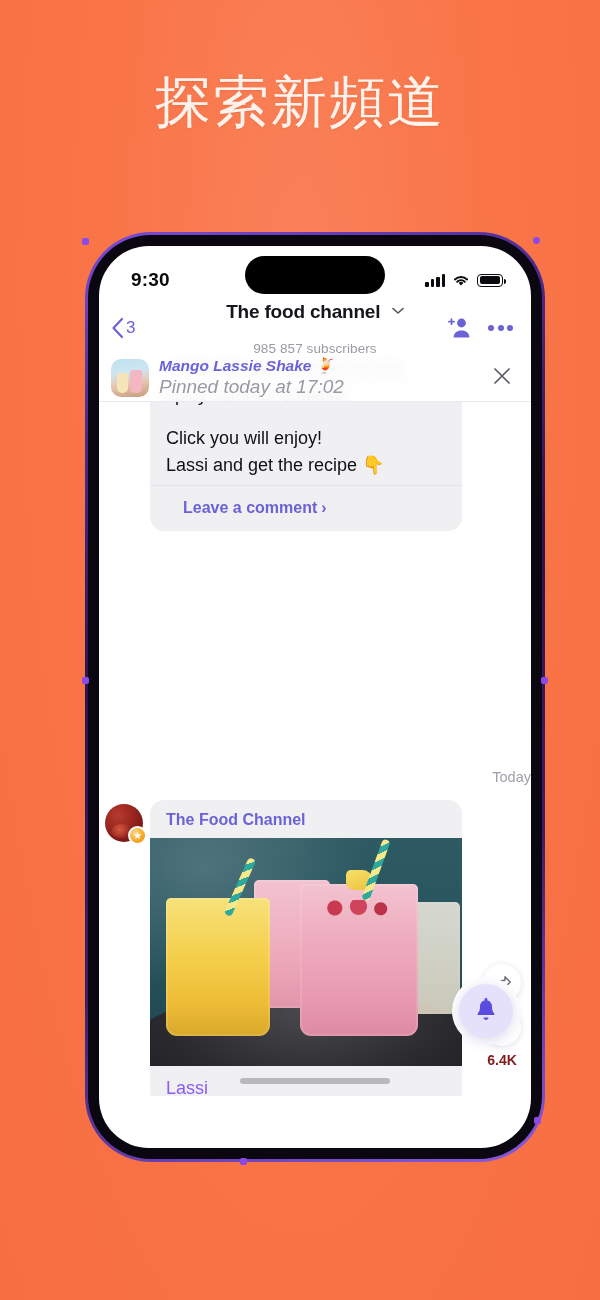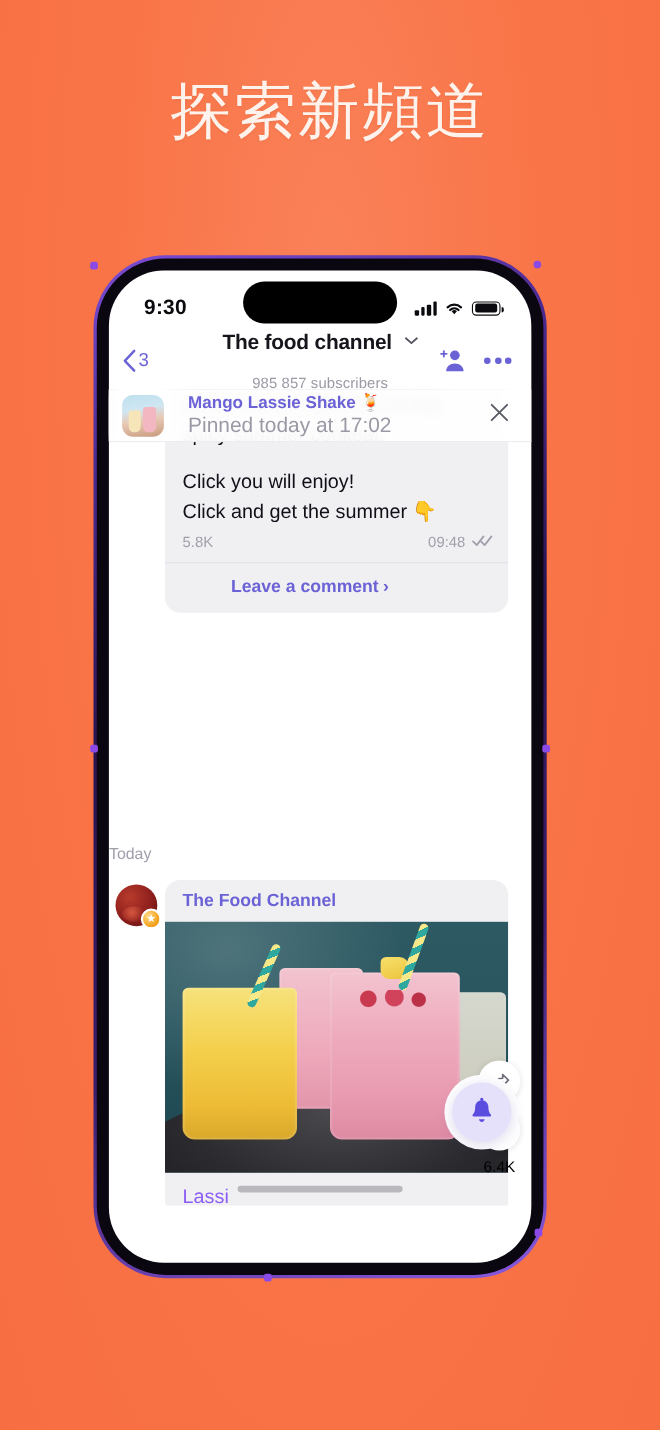--- a/index.html
+++ b/index.html
@@ -24,21 +24,21 @@
     color: #fdf3ec;
     font-weight: 400;
     font-family: "DejaVu Sans", "Liberation Sans", sans-serif;
     text-shadow: 0 1px 2px rgba(150,50,10,.12);
   }
 
   
   .phone-wrap {
     position: absolute;
     left: 85px; top: 232px;
-    width: 412px; height: 930px;
+    width: 460px; height: 930px;
   }
   .phone-rim {
     position: absolute; inset: 0;
     border-radius: 66px;
     background: linear-gradient(160deg,#7c4dd6 0%, #4c2a8e 18%, #2a1450 42%, #3b1d6b 70%, #8a5ae0 100%);
     padding: 3px;
   }
   .phone-bezel {
     position: absolute; inset: 3px;
     border-radius: 63px;
@@ -160,21 +160,21 @@
   .pin-thumb {
     width: 38px; height: 38px; border-radius: 10px;
     background: linear-gradient(170deg,#bfe0ef 0%, #cfe6f2 35%, #e8c9b4 60%, #c79b7e 100%);
     position: relative; overflow: hidden; flex: none;
   }
   .pin-thumb .g1, .pin-thumb .g2 {
     position: absolute; bottom: 4px; border-radius: 3px 3px 5px 5px;
   }
   .pin-thumb .g1 { left: 6px; width: 11px; height: 20px; background: #f5e5b8; }
   .pin-thumb .g2 { left: 19px; width: 12px; height: 23px; background: #f3b7c2; }
-  .pin-txt { margin-left: 22px; min-width: 0; }
+  .pin-txt { margin-left: 10px; min-width: 0; font-style: italic; }
   .pin-title { font-size: 15.5px; font-weight: 700; color: #6b62d6; white-space: nowrap; }
   .pin-sub { font-size: 19px; color: #9a9aa6; margin-top: 1px; }
   .pin-close { margin-left: auto; cursor: pointer; padding: 6px; }
 
   
   .msgs { position: absolute; inset: 0; padding: 0 0 0 0; }
 
   .bubble {
     background: #f0f0f3;
     border-radius: 14px;
@@ -192,26 +192,26 @@
   .brow-meta {
     display: flex; align-items: center; justify-content: flex-end;
     gap: 6px; padding: 0 14px 11px 16px;
     font-size: 13.5px; color: #a0a0ac;
   }
   .views { margin-right: auto; font-size: 13.5px; color: #a0a0ac; }
   .bdivider { height: 1px; background: #e2e2e8; margin: 0 0px; }
   .bcomment {
     padding: 13px 16px 14px 33px;
     font-size: 16px; font-weight: 700; color: #6b62d6;
-    display: flex; align-items: center; gap: 4px; cursor: pointer; margin-left: 27px;
+    display: flex; align-items: center; gap: 4px; cursor: pointer;
   }
 
   .day-sep {
     position: absolute; left: 0; right: 0; top: 415px;
-    text-align: left; font-size: 14.5px; color: #9f9fab;
+    text-align: right; font-size: 14.5px; color: #9f9fab;
   }
 
   .msg2-wrap {
     position: absolute; left: 51px; top: 446px;
     width: 312px;
   }
   .avatar {
     position: absolute; left: -45px; top: 4px;
     width: 38px; height: 38px; border-radius: 50%;
     background: radial-gradient(circle at 34% 30%, #b73b2c 0%, #8e1f1c 55%, #5d0f12 100%);
@@ -280,21 +280,21 @@
     position: absolute; right: 10px; top: 610px;
     display: flex; flex-direction: column; align-items: center; gap: 6px;
     z-index: 12;
   }
   .rail-btn {
     width: 38px; height: 38px; border-radius: 50%;
     background: #fff; box-shadow: 0 1px 6px rgba(20,20,40,.13);
     display: flex; align-items: center; justify-content: center;
     cursor: pointer;
   }
-  .rail-count { font-size: 14px; color: #000000; }
+  .rail-count { font-size: 14px; color: #7f1d1d; font-weight: bold; }
 
   
   .fab {
     position: absolute; right: 18px; bottom: 58px;
     width: 54px; height: 54px; border-radius: 50%;
     background: #e6e1fb;
     display: flex; align-items: center; justify-content: center;
     box-shadow: 0 3px 14px rgba(60,40,140,.18), 0 0 0 7px #fff;
     cursor: pointer; z-index: 25;
   }
@@ -392,32 +392,22 @@
 
         <div class="bubble bubble-1">
           <div class="btext">
             <p>
               <br>
               <span>will be the fan favorites at any</span><br>
               <span>spicy summer cookeat.</span>
             </p>
             <p>
               <span>Click you will enjoy!</span><br>
-              <span>Click and get the summer 👇</span>
+              <span>Lassi and get the recipe 👇</span>
             </p>
-          </div>
-          <div class="brow-meta">
-            <span class="views">5.8K</span>
-            <span>09:48</span>
-            <span class="chk">
-              <svg width="19" height="11" viewBox="0 0 19 11">
-                <path d="M1 6.2 4.4 9.6 10.6 1.6" stroke="#a0a0ac" stroke-width="1.6" fill="none" stroke-linecap="round" stroke-linejoin="round"></path>
-                <path d="M8.2 6.2 11.6 9.6 17.8 1.6" stroke="#a0a0ac" stroke-width="1.6" fill="none" stroke-linecap="round" stroke-linejoin="round"></path>
-              </svg>
-            </span>
           </div>
           <div class="bdivider"></div>
           <div class="bcomment">
             <span>Leave a comment</span>
             <span>›</span>
           </div>
         </div>
 
         <div class="day-sep">Today</div>
 

